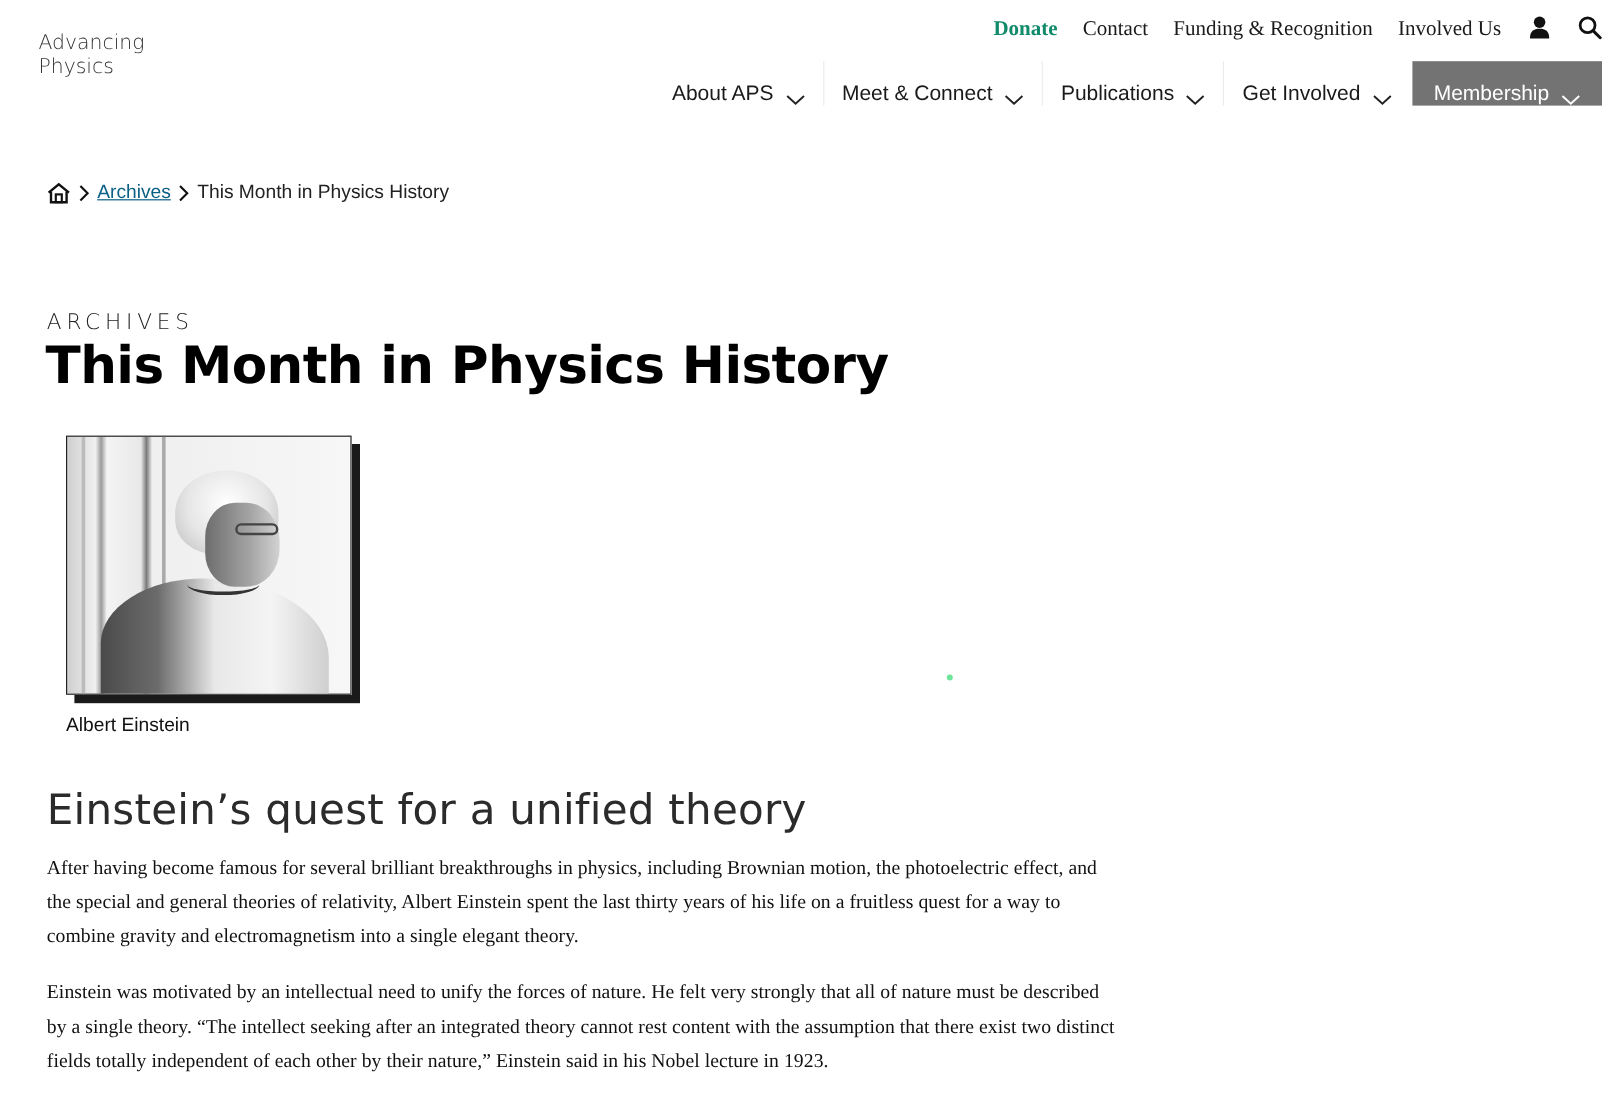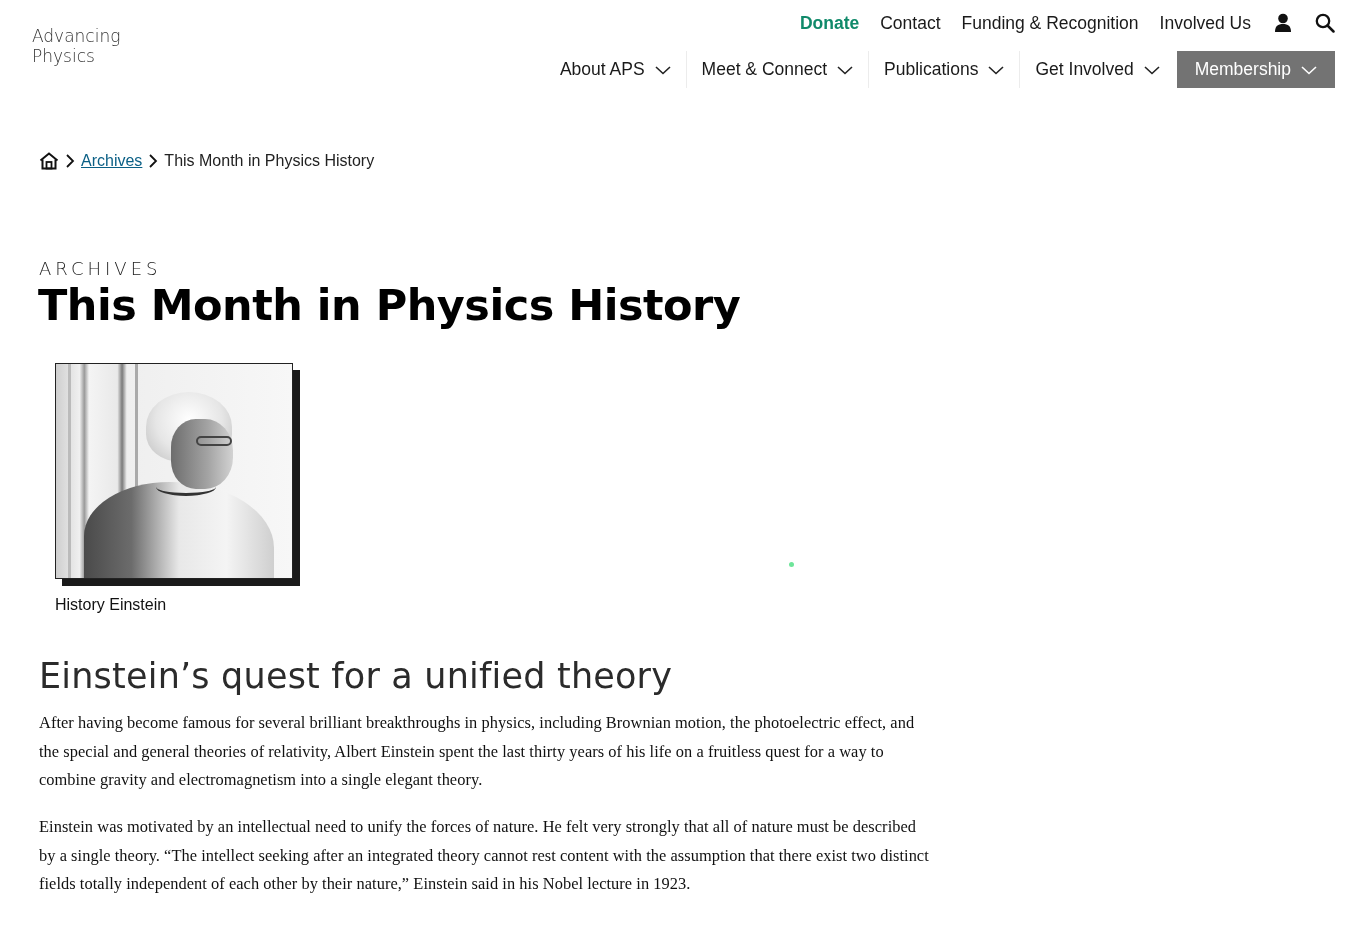--- a/index.html
+++ b/index.html
@@ -7,26 +7,26 @@
   body { font-family: "DejaVu Sans", "Liberation Sans", sans-serif; color: #111; position: relative; }
 
   
   .logo { position: absolute; left: 20px; top: 14px; width: 250px; height: 76px; display: flex; align-items: center; }
   .logo-mark { position: relative; width: 140px; height: 76px; }
   .logo-mark svg { position: absolute; left: 0; top: 0; }
   .logo-tag { margin-left: 12px; font-family: "DejaVu Sans", sans-serif; font-size: 17px; line-height: 20px; color: #333; font-weight: 300; margin-top: -12px; }
   .logo-tag span { display: block; }
 
   .util-nav { position: absolute; top: 11px; right: 16px; display: flex; align-items: center; height: 24px; }
-  .util-nav a { font-family: Liberation Sans, sans-serif; font-size: 17.5px; color: #1a1a1a; text-decoration: none; margin-left: 21px; white-space: nowrap; }
+  .util-nav a { font-family: Liberation Serif, serif; font-size: 17.5px; color: #1a1a1a; text-decoration: none; margin-left: 21px; white-space: nowrap; }
   .util-nav a.donate { color: #108a6a; font-weight: bold; margin-left: 0; }
   .util-icon { margin-left: 22px; width: 20px; height: 22px; display: flex; align-items: center; justify-content: center; cursor: pointer; }
 
   .main-nav { position: absolute; top: 51px; right: 16px; display: flex; align-items: stretch; height: 37px; }
-  .main-nav .nav-item { display: flex; align-items: center; padding: 0 15px; font-family: "Liberation Sans", sans-serif; font-size: 17.5px; color: #1a1a1a; border-left: 1px solid #ececec; cursor: pointer; white-space: nowrap; }
+  .main-nav .nav-item { display: flex; align-items: flex-end; padding: 0 15px; font-family: "Liberation Sans", sans-serif; font-size: 17.5px; color: #1a1a1a; border-left: 1px solid #ececec; cursor: pointer; white-space: nowrap; }
   .main-nav .nav-item:first-child { border-left: none; }
   .main-nav .nav-item .chev { margin-left: 10px; display: inline-flex; }
   .main-nav .nav-item.membership { background: #737373; color: #ffffff; margin-left: 2px; padding: 0 18px; border-left: none; }
 
   
   .breadcrumb { position: absolute; left: 39px; top: 152px; display: flex; align-items: center; font-family: "Liberation Sans", sans-serif; font-size: 16px; color: #222; }
   .breadcrumb .sep { margin: 0 6px; display: inline-flex; }
   .breadcrumb a { color: #0a5f85; text-decoration: underline; }
   .breadcrumb .home { display: inline-flex; cursor: pointer; }
 
@@ -152,20 +152,20 @@
 
 <figure class="figure">
   <div class="photo">
     <div class="window-frame"></div>
     <div class="body"></div>
     <div class="collar"></div>
     <div class="hair"></div>
     <div class="face"></div>
     <div class="glasses"></div>
   </div>
-  <figcaption class="caption">History Einstein</figcaption>
+  <figcaption class="caption">Albert Einstein</figcaption>
 </figure>
 
 <div class="loader-dot"></div>
 
 <h2 class="article-heading">Einstein’s quest for a unified theory</h2>
 <p class="para para1">After having become famous for several brilliant breakthroughs in physics, including Brownian motion, the photoelectric effect, and the special and general theories of relativity, Albert Einstein spent the last thirty years of his life on a fruitless quest for a way to combine gravity and electromagnetism into a single elegant theory.</p>
 <p class="para para2">Einstein was motivated by an intellectual need to unify the forces of nature. He felt very strongly that all of nature must be described by a single theory. “The intellect seeking after an integrated theory cannot rest content with the assumption that there exist two distinct fields totally independent of each other by their nature,” Einstein said in his Nobel lecture in 1923.</p>
 
 </body></html>

